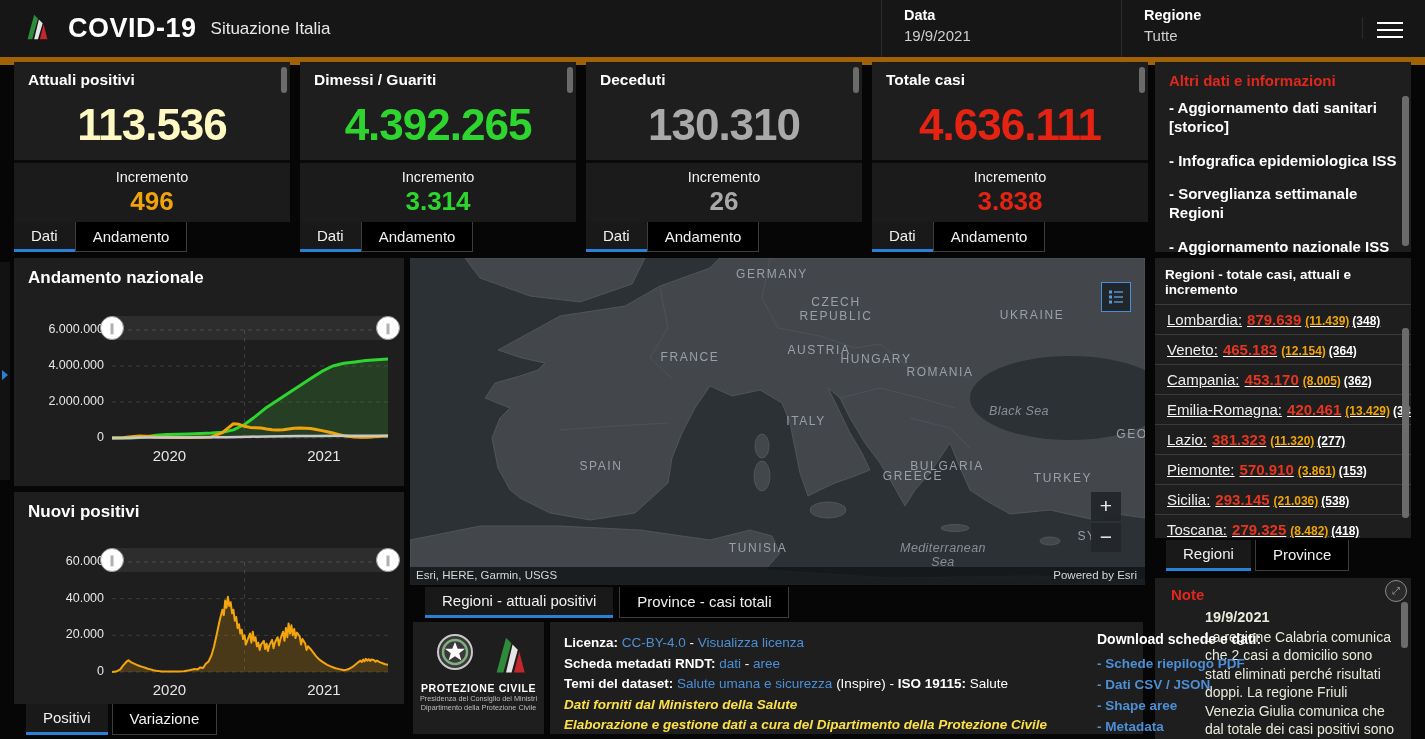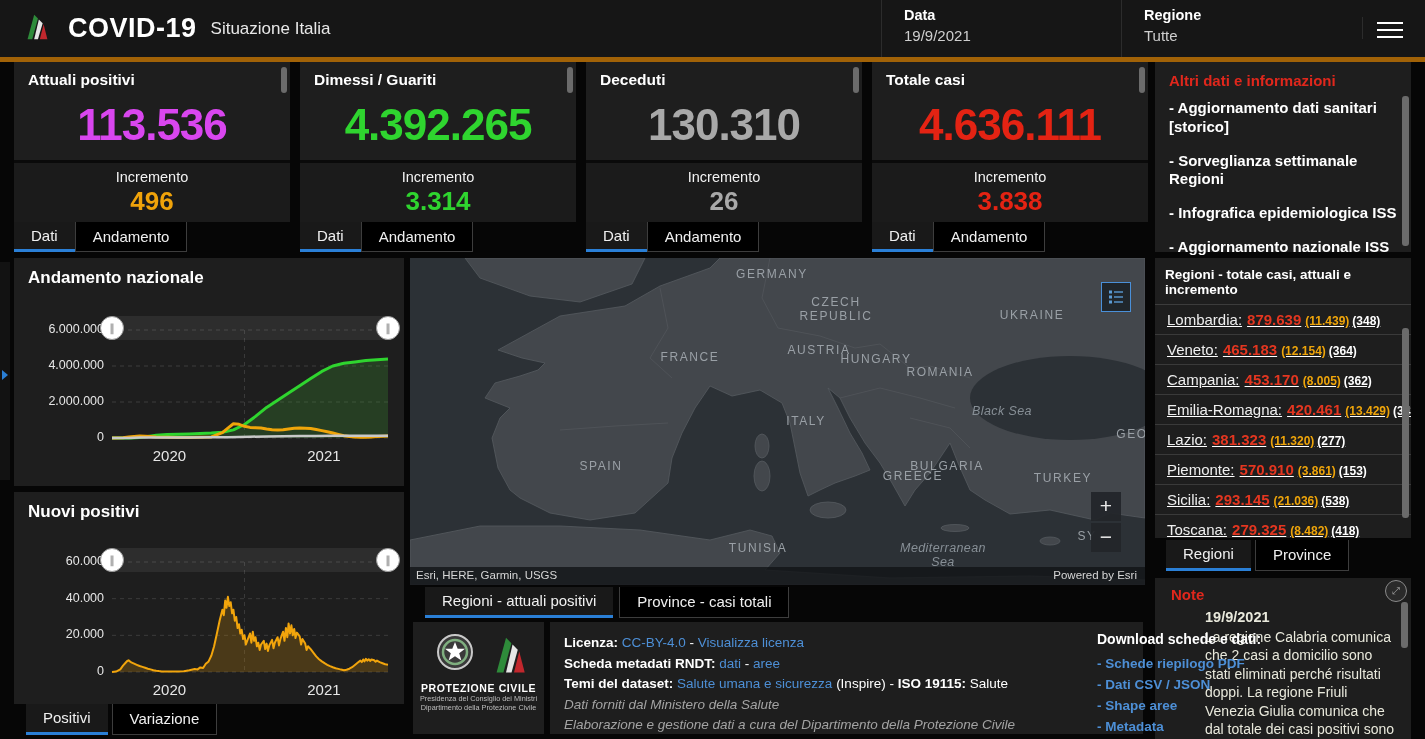--- a/index.html
+++ b/index.html
@@ -3,21 +3,21 @@
 <meta charset="utf-8">
 <style>
   html,body{margin:0;padding:0;}
   body{
     width:1425px;height:739px;position:relative;overflow:hidden;
     background:#060606;color:#fff;
     font-family:"Liberation Sans", sans-serif;
     -webkit-font-smoothing:antialiased;
   }
   
-  #hdr{position:absolute;left:0;top:0;width:1425px;height:57px;background:#161616;border-bottom:5px solid #a16207;display:flex;align-items:center;}
+  #hdr{position:absolute;left:0;top:0;width:1425px;height:57px;background:#161616;border-bottom:8px solid #a16207;display:flex;align-items:center;}
   #hdr .logo{margin:0 14px 0 20px;}
   #hdr .t1{font-size:27px;font-weight:bold;letter-spacing:.5px;}
   #hdr .t2{font-size:17px;color:#e8e8e8;margin-left:14px;}
   .hdr-field{position:absolute;top:0;height:57px;padding:7px 0 0 22px;box-sizing:border-box;border-left:1px solid #2c2c2c;}
   .hdr-field .lab{font-size:14.5px;font-weight:bold;}
   .hdr-field .val{font-size:15px;color:#cfcfcf;margin-top:4px;}
   #fld-date{left:881px;width:240px;}
   #fld-region{left:1121px;width:245px;}
   #burger{position:absolute;right:18px;top:17px;width:30px;height:22px;cursor:pointer;border-left:1px solid #2c2c2c;padding-left:14px;}
   #burger div{height:2px;background:#fff;margin:5px 0;width:26px;}
@@ -76,21 +76,21 @@
   .zbtn{width:30px;height:29px;background:rgba(35,38,42,.95);color:#e8e8e8;font-size:21px;text-align:center;line-height:28px;margin-bottom:2px;cursor:pointer;}
   #attrib{position:absolute;left:0;bottom:0;right:0;height:18px;background:rgba(18,20,22,.8);font-size:11.5px;color:#d6d6d6;display:flex;justify-content:space-between;padding:2px 8px 0 6px;box-sizing:border-box;}
   #map-tabs{position:absolute;left:425px;top:587px;display:flex;gap:6px;}
   
   #flogo{left:413px;top:622px;width:131px;height:112px;text-align:center;padding-top:8px;}
   #flogo .org{font-size:10.5px;font-weight:bold;letter-spacing:.6px;margin-top:4px;}
   #flogo .sub{font-size:7.3px;color:#bdbdbd;line-height:1.25;}
   #flicense{left:550px;top:622px;width:593px;height:112px;padding:11px 14px;font-size:13.5px;line-height:1.52;}
   .lic-line .b{font-weight:bold;}
   .lic-line .l{color:#4d8fd6;cursor:pointer;}
-  .lic-line .i{font-style:italic;color:#a3a3a3;}
+  .lic-line .i{font-style:italic;color:#fde047;font-weight:bold;}
   #download{position:absolute;left:547px;top:7px;width:178px;}
   #dl-title{font-weight:bold;font-size:14px;margin-bottom:4px;}
   .dl-link{color:#4d8fd6;font-size:13.5px;font-weight:bold;line-height:1.55;cursor:pointer;}
   
   #left-strip{position:absolute;left:0;top:262px;width:10px;height:218px;background:#121212;cursor:pointer;}
   #left-strip .arrow{position:absolute;top:108px;left:2px;width:0;height:0;border-top:5px solid transparent;border-bottom:5px solid transparent;border-left:6px solid #2a7fd6;}
 </style>
 </head>
 <body>
 
@@ -117,21 +117,21 @@
       <div></div>
       <div></div>
     </div>
 </header>
 
 <div id="cards-row">
     <div class="card-slot">
       <div class="card">
         <div class="card-head"><span>Attuali positivi</span></div>
         <div class="scroll-thumb" style="right: 3px; top: 5px; width: 6px; height: 26px;"></div>
-        <div class="card-value" style="color: #d946ef;">113.536</div>
+        <div class="card-value" style="color: #fef9c3;">113.536</div>
         <div class="card-inc">
           <div class="inc-label">Incremento</div>
           <div class="inc-value" style="color: rgb(240, 163, 10);">496</div>
         </div>
       </div>
       <div class="tab-row">
         <button class="tab active">Dati</button>
         <button class="tab">Andamento</button>
       </div>
     </div>
@@ -179,22 +179,22 @@
         <button class="tab active">Dati</button>
         <button class="tab">Andamento</button>
       </div>
     </div>
   </div>
 
 <aside class="panel" id="info-panel">
   <div class="red-title">Altri dati e informazioni</div>
   <div id="info-links">
       <div class="info-link">- Aggiornamento dati sanitari [storico]</div>
+      <div class="info-link">- Infografica epidemiologica ISS</div>
       <div class="info-link">- Sorveglianza settimanale Regioni</div>
-      <div class="info-link">- Infografica epidemiologica ISS</div>
       <div class="info-link">- Aggiornamento nazionale ISS</div>
     </div>
   <div class="scroll-thumb" style="right:2px;top:34px;width:7px;height:150px;"></div>
 </aside>
 
 <aside class="panel" id="regions-panel">
   <div id="regions-title">Regioni - totale casi, attuali e incremento</div>
   <div id="region-rows">
       <div class="region-row"><span class="nm">Lombardia:</span><span class="tot">879.639</span><span class="att">(11.439)</span><span class="inc">(348)</span></div>
       <div class="region-row"><span class="nm">Veneto:</span><span class="tot">465.183</span><span class="att">(12.154)</span><span class="inc">(364)</span></div>
@@ -304,21 +304,21 @@
   <div id="map-labels">
       <span class="map-lab" style="left: 362px; top: 16px;">GERMANY</span>
       <span class="map-lab" style="left: 426px; top: 51px;">CZECH
 REPUBLIC</span>
       <span class="map-lab" style="left: 622px; top: 57px;">UKRAINE</span>
       <span class="map-lab" style="left: 409px; top: 92px;">AUSTRIA</span>
       <span class="map-lab" style="left: 466px; top: 101px;">HUNGARY</span>
       <span class="map-lab" style="left: 280px; top: 99px;">FRANCE</span>
       <span class="map-lab" style="left: 530px; top: 114px;">ROMANIA</span>
       <span class="map-lab" style="left: 396px; top: 163px;">ITALY</span>
-      <span class="map-lab sea" style="left: 592px; top: 153px;">Black Sea</span>
+      <span class="map-lab sea" style="left: 609px; top: 153px;">Black Sea</span>
       <span class="map-lab" style="left: 537px; top: 164px; margin-top: 44px;">BULGARIA</span>
       <span class="map-lab" style="left: 191px; top: 208px;">SPAIN</span>
       <span class="map-lab" style="left: 503px; top: 218px;">GREECE</span>
       <span class="map-lab" style="left: 653px; top: 220px;">TURKEY</span>
       <span class="map-lab" style="left: 722px; top: 176px;">GEO</span>
       <span class="map-lab" style="left: 677px; top: 278px;">SY</span>
       <span class="map-lab" style="left: 348px; top: 290px;">TUNISIA</span>
       <span class="map-lab sea" style="left: 533px; top: 297px;">Mediterranean
 Sea</span>
     </div>

